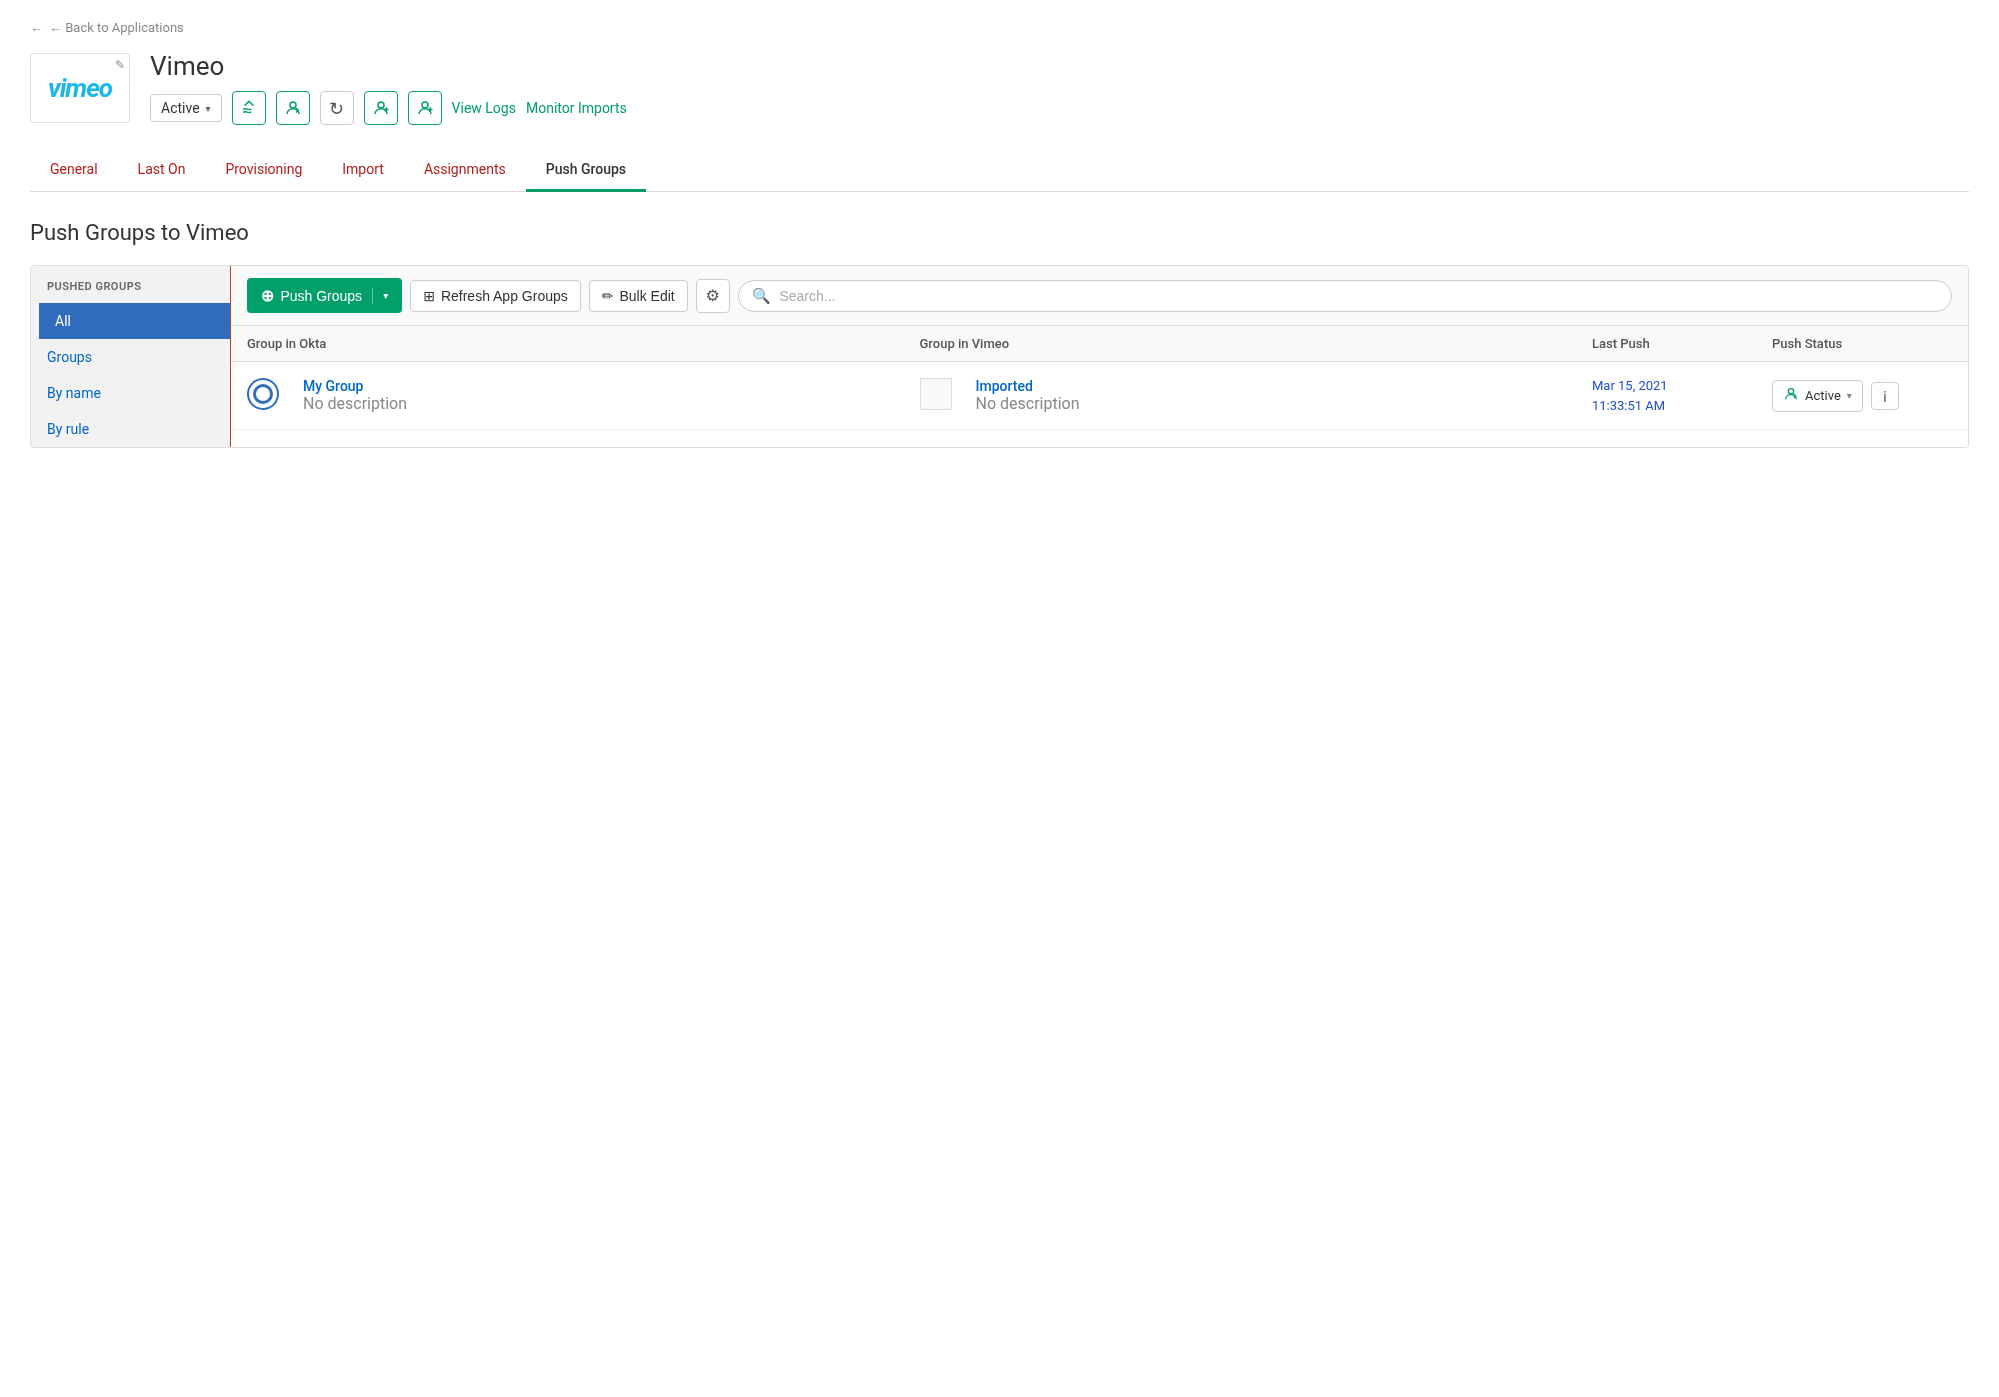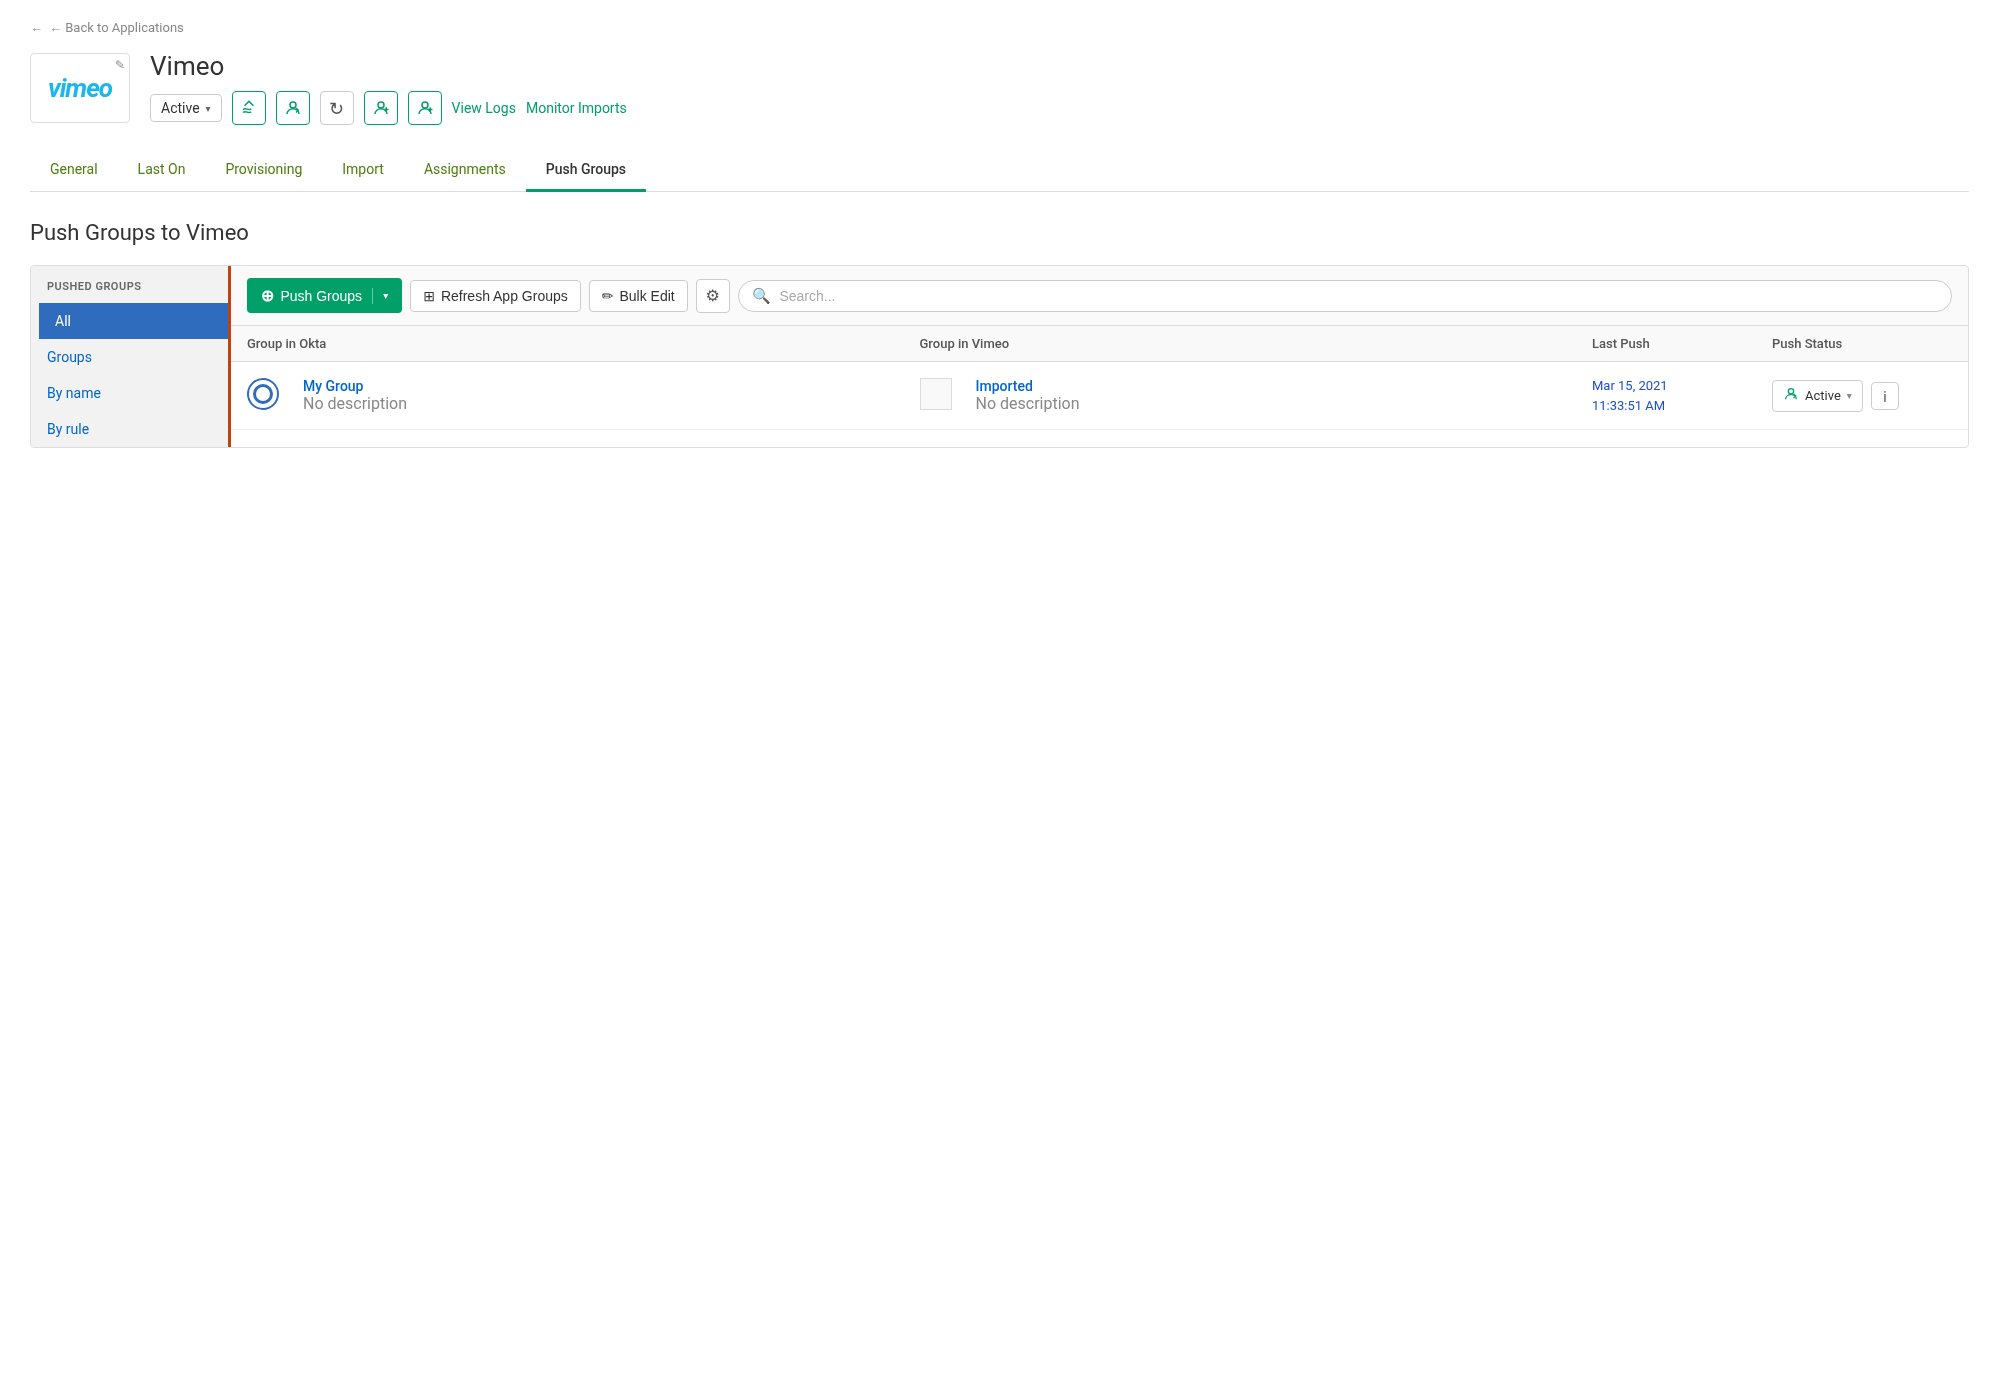--- a/index.html
+++ b/index.html
@@ -116,21 +116,21 @@
     }
     .tabs-nav {
       display: flex;
       border-bottom: 1px solid #ddd;
       margin-bottom: 28px;
       gap: 0;
     }
     .tab-item {
       padding: 12px 20px;
       font-size: 14px;
-      color: #4d7c0f;
+      color: #b91c1c;
       cursor: pointer;
       border-bottom: 3px solid transparent;
       margin-bottom: -1px;
     }
     .tab-item.active {
       color: #333;
       border-bottom: 3px solid #00a068;
       font-weight: 500;
     }
     .section-title {
@@ -142,21 +142,21 @@
     .push-groups-container {
       border: 1px solid #ddd;
       border-radius: 4px;
       display: flex;
       overflow: hidden;
       background: #fff;
     }
     .sidebar-panel {
       width: 200px;
       background: #f2f2f2;
-      border-right: 3px solid #c2410c;
+      border-right: 1px solid #c2410c;
       flex-shrink: 0;
     }
     .sidebar-header {
       padding: 14px 16px 10px;
       font-size: 11px;
       font-weight: 600;
       color: #666;
       letter-spacing: 0.5px;
       text-transform: uppercase;
     }

